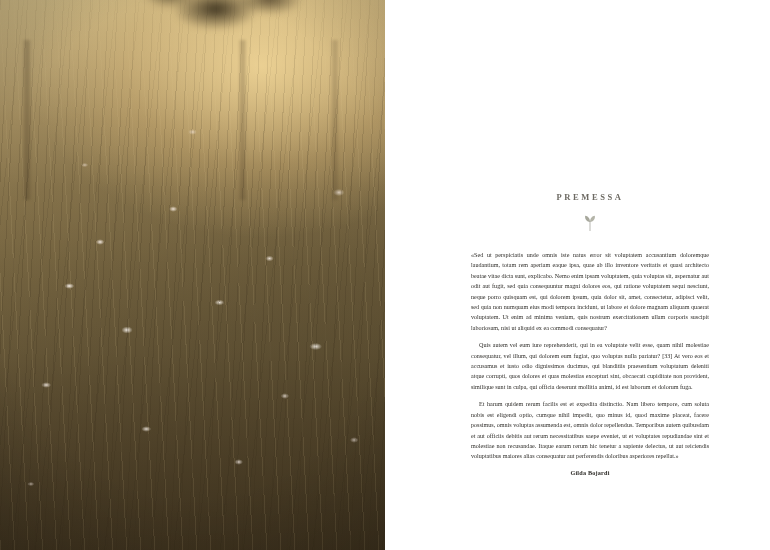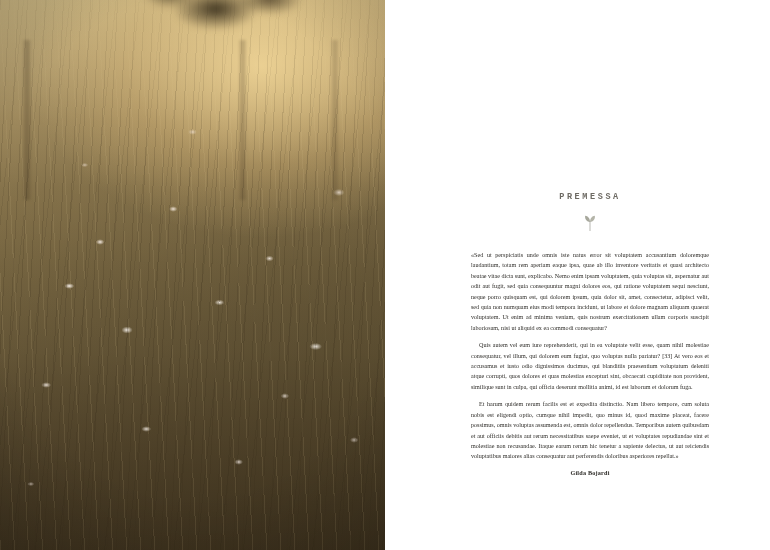--- a/index.html
+++ b/index.html
@@ -118,21 +118,21 @@
     height: 550px;
     background: #ffffff;
   }
   .text-block {
     position: absolute;
     left: 86px;
     top: 192px;
     width: 238px;
   }
   .chapter-title {
-    font-family: Liberation Mono, monospace;
+    font-family: Liberation Serif, serif;
     font-size: 8.5px;
     letter-spacing: 2.6px;
     color: #6d6a63;
     text-align: center;
     margin: 0 0 12px 0;
     text-transform: uppercase;
   }
   .ornament {
     display: block;
     margin: 0 auto 18px auto;

